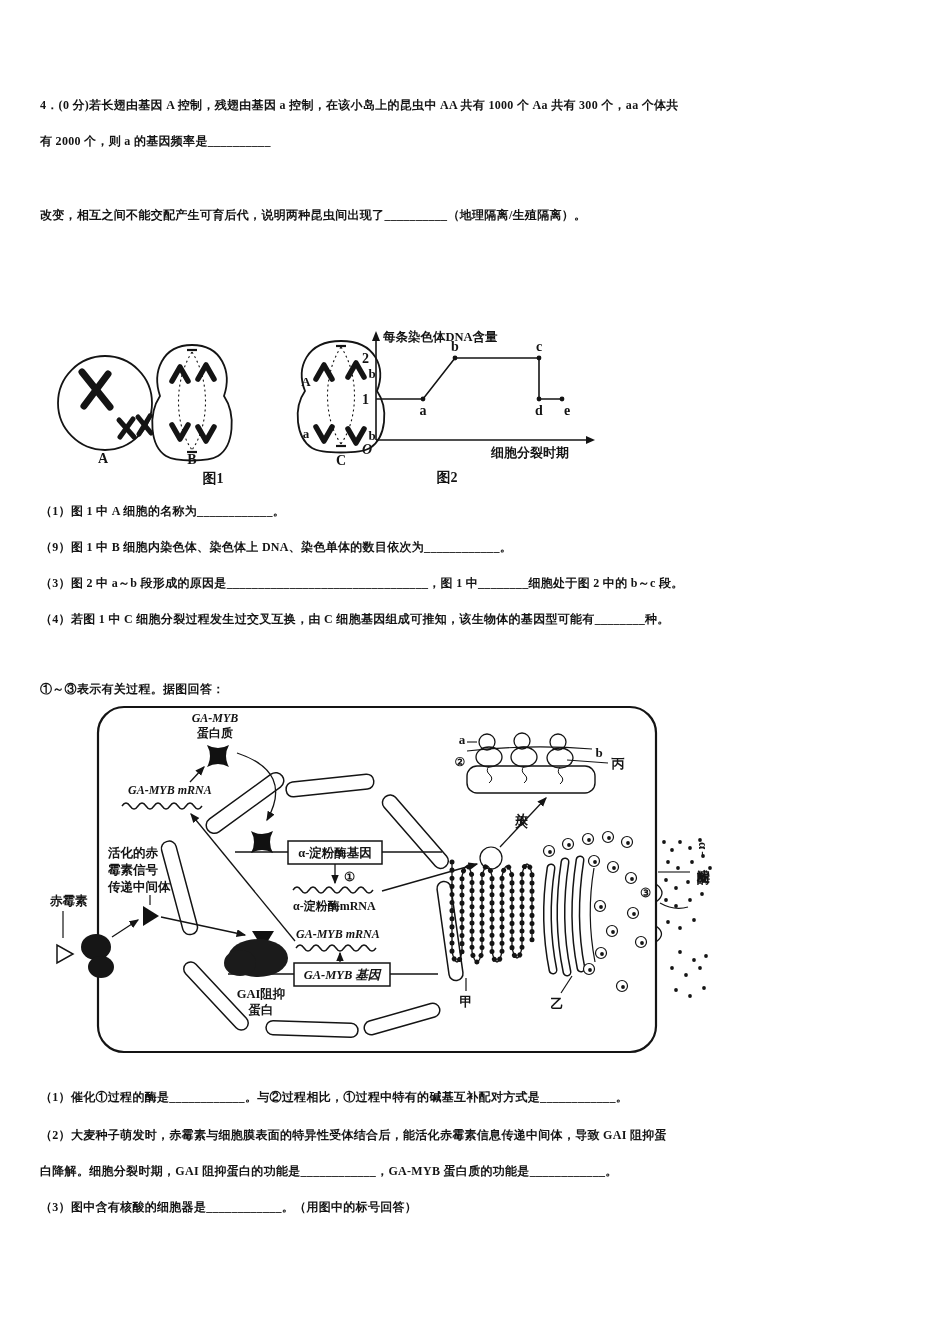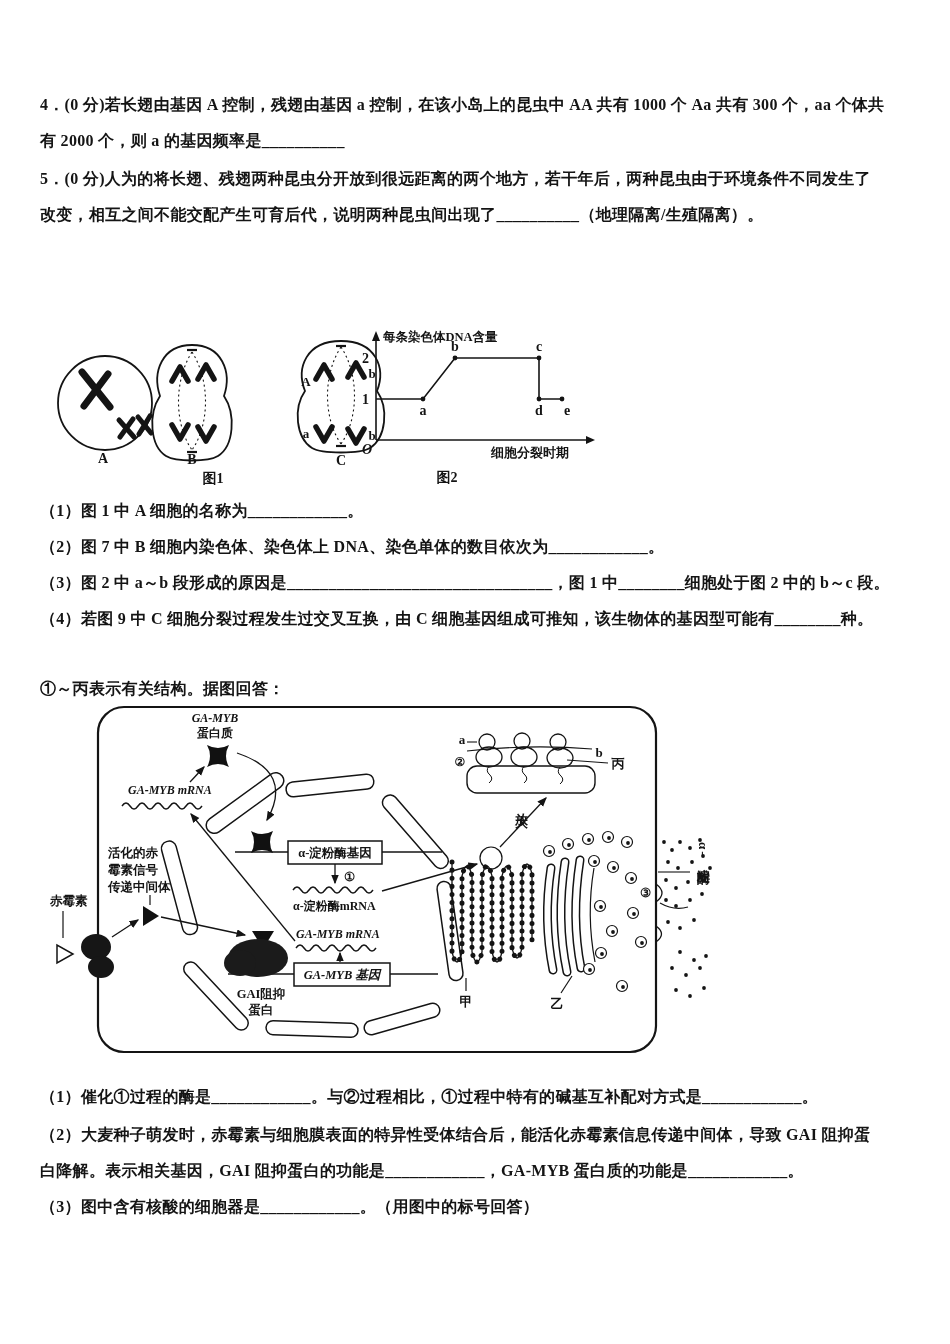--- a/index.html
+++ b/index.html
@@ -1,46 +1,45 @@
 <!DOCTYPE html>
 <html><head>
 <meta charset="utf-8">
 <style>
   html,body{margin:0;padding:0;background:#fff;}
   #page{position:relative;width:950px;height:1344px;background:#fff;overflow:hidden;
         font-family:"Liberation Serif","DejaVu Serif",serif;color:#141414;}
-  .tline{position:absolute;left:40px;white-space:pre;font-size:16px;font-weight:700;
+  .tline{position:absolute;left:40px;white-space:pre;font-size:12px;font-weight:700;
          line-height:22px;letter-spacing:.3px;}
   svg{position:absolute;overflow:visible;}
   .cl{font-family:"Liberation Serif","DejaVu Serif",serif;font-weight:700;font-size:14px;fill:#141414;}
   .cl2{font-family:"Liberation Serif","DejaVu Serif",serif;font-weight:700;font-size:13px;fill:#141414;}
   .dl{font-family:"Liberation Serif","DejaVu Serif",serif;font-weight:700;font-size:12.5px;fill:#141414;}
   .dls{font-family:"Liberation Serif","DejaVu Serif",serif;font-weight:700;font-size:12px;fill:#141414;}
   .it{font-style:italic;}
   .vlabel{position:absolute;writing-mode:vertical-rl;text-orientation:mixed;
           font-size:13px;font-weight:700;letter-spacing:2px;color:#141414;}
   .stk{stroke:#141414;fill:none;}
 </style>
 </head>
 <body>
 
 <div id="page">
 
   <div class="tline" style="top:94px">4．(0 分)若长翅由基因 A 控制，残翅由基因 a 控制，在该小岛上的昆虫中 AA 共有 1000 个 Aa 共有 300 个，aa 个体共</div>
   <div class="tline" style="top:130px">有 2000 个，则 a 的基因频率是__________</div>
-  <div class="tline" style="top:168px">5．(0 分)人为的将长翅、残翅两种昆虫分开放到很远距离的两个地方，若干年后，两种昆虫由于环境条件不同发生了</div>
   <div class="tline" style="top:204px">改变，相互之间不能交配产生可育后代，说明两种昆虫间出现了__________（地理隔离/生殖隔离）。</div>
   <div class="tline" style="top:500px">（1）图 1 中 A 细胞的名称为____________。</div>
-  <div class="tline" style="top:536px">（2）图 7 中 B 细胞内染色体、染色体上 DNA、染色单体的数目依次为____________。</div>
+  <div class="tline" style="top:536px">（9）图 1 中 B 细胞内染色体、染色体上 DNA、染色单体的数目依次为____________。</div>
   <div class="tline" style="top:572px">（3）图 2 中 a～b 段形成的原因是________________________________，图 1 中________细胞处于图 2 中的 b～c 段。</div>
-  <div class="tline" style="top:608px">（4）若图 9 中 C 细胞分裂过程发生过交叉互换，由 C 细胞基因组成可推知，该生物体的基因型可能有________种。</div>
-  <div class="tline" style="top:678px">①～丙表示有关结构。据图回答：</div>
+  <div class="tline" style="top:608px">（4）若图 1 中 C 细胞分裂过程发生过交叉互换，由 C 细胞基因组成可推知，该生物体的基因型可能有________种。</div>
+  <div class="tline" style="top:678px">①～③表示有关过程。据图回答：</div>
   <div class="tline" style="top:1086px">（1）催化①过程的酶是____________。与②过程相比，①过程中特有的碱基互补配对方式是____________。</div>
   <div class="tline" style="top:1124px">（2）大麦种子萌发时，赤霉素与细胞膜表面的特异性受体结合后，能活化赤霉素信息传递中间体，导致 GAI 阻抑蛋</div>
-  <div class="tline" style="top:1160px">白降解。表示相关基因，GAI 阻抑蛋白的功能是____________，GA-MYB 蛋白质的功能是____________。</div>
+  <div class="tline" style="top:1160px">白降解。细胞分裂时期，GAI 阻抑蛋白的功能是____________，GA-MYB 蛋白质的功能是____________。</div>
   <div class="tline" style="top:1196px">（3）图中含有核酸的细胞器是____________。（用图中的标号回答）</div>
 
   <svg style="left:40px;top:326px" width="580" height="170" viewBox="40 326 580 170">
 
     <g>
       <circle cx="105" cy="403" r="47" class="stk" stroke-width="1.8" fill="#fff"></circle>
       <g stroke="#141414" stroke-width="7" stroke-linecap="round">
         <path d="M82,372 L110,407" fill="none"></path>
           <path d="M108,374 L84,406" fill="none"></path>
       </g>

